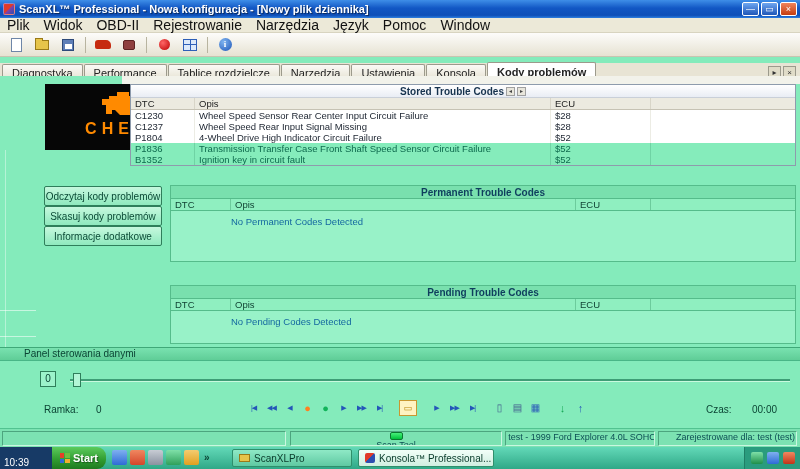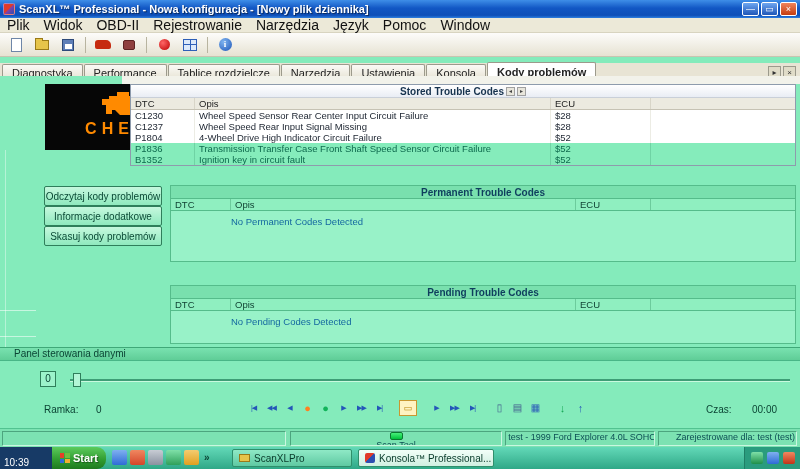--- a/index.html
+++ b/index.html
@@ -94,21 +94,21 @@
   .ghdr .g4{flex:1;}
   .gempty{padding:5px 0 0 60px;font-size:9.5px;color:#1468A0;}
   #perm{left:170px;top:109px;width:626px;}
   #perm .gbody{height:50px;}
   #pend{left:170px;top:209px;width:626px;}
   #pend .gbody{height:32px;}
 
   
   .panel-bar{position:absolute;left:0;top:271px;width:800px;height:14px;
     background:linear-gradient(#79E2B0,#5FCD97);border-top:1px solid #3FA878;border-bottom:1px solid #49B687;
-    font-size:10px;color:#0B4434;line-height:12px;padding-left:14px;}
+    font-size:10px;color:#0B4434;line-height:12px;padding-left:24px;}
   .slider-val{position:absolute;left:40px;top:295px;width:16px;height:16px;border:1px solid #2F7E5B;
     background:#9CF3CB;font-size:10px;text-align:center;line-height:14px;color:#0B4434;}
   .slider-track{position:absolute;left:70px;top:303px;width:720px;height:3px;background:#3E9E76;border-bottom:1px solid #C8FADF;}
   .slider-thumb{position:absolute;left:73px;top:297px;width:8px;height:14px;background:#B2F6D6;border:1px solid #2F7E5B;}
 
   .frame-label{position:absolute;left:44px;top:328px;font-size:10px;color:#0B4434;}
   .frame-value{position:absolute;left:96px;top:328px;font-size:10px;color:#0B4434;}
   .time-label{position:absolute;left:706px;top:328px;font-size:10px;color:#0B4434;}
   .time-value{position:absolute;left:752px;top:328px;font-size:10px;color:#0B4434;}
 
@@ -290,22 +290,22 @@
       <div class="data-row tinted">
         <div class="c1">B1352</div>
         <div class="c2">Ignition key in circuit fault</div>
         <div class="c3">$52</div>
         <div class="c4"></div>
       </div>
     </div>
 
     <div class="actions">
       <button class="act-btn">Odczytaj kody problemów</button>
+      <button class="act-btn">Skasuj kody problemów</button>
       <button class="act-btn">Informacje dodatkowe</button>
-      <button class="act-btn">Skasuj kody problemów</button>
     </div>
 
     <div class="gtable" id="perm">
       <div class="gtitle">Permanent Trouble Codes</div>
       <div class="ghdr">
         <div class="g1">DTC</div>
         <div class="g2">Opis</div>
         <div class="g3">ECU</div>
         <div class="g4"></div>
       </div>

